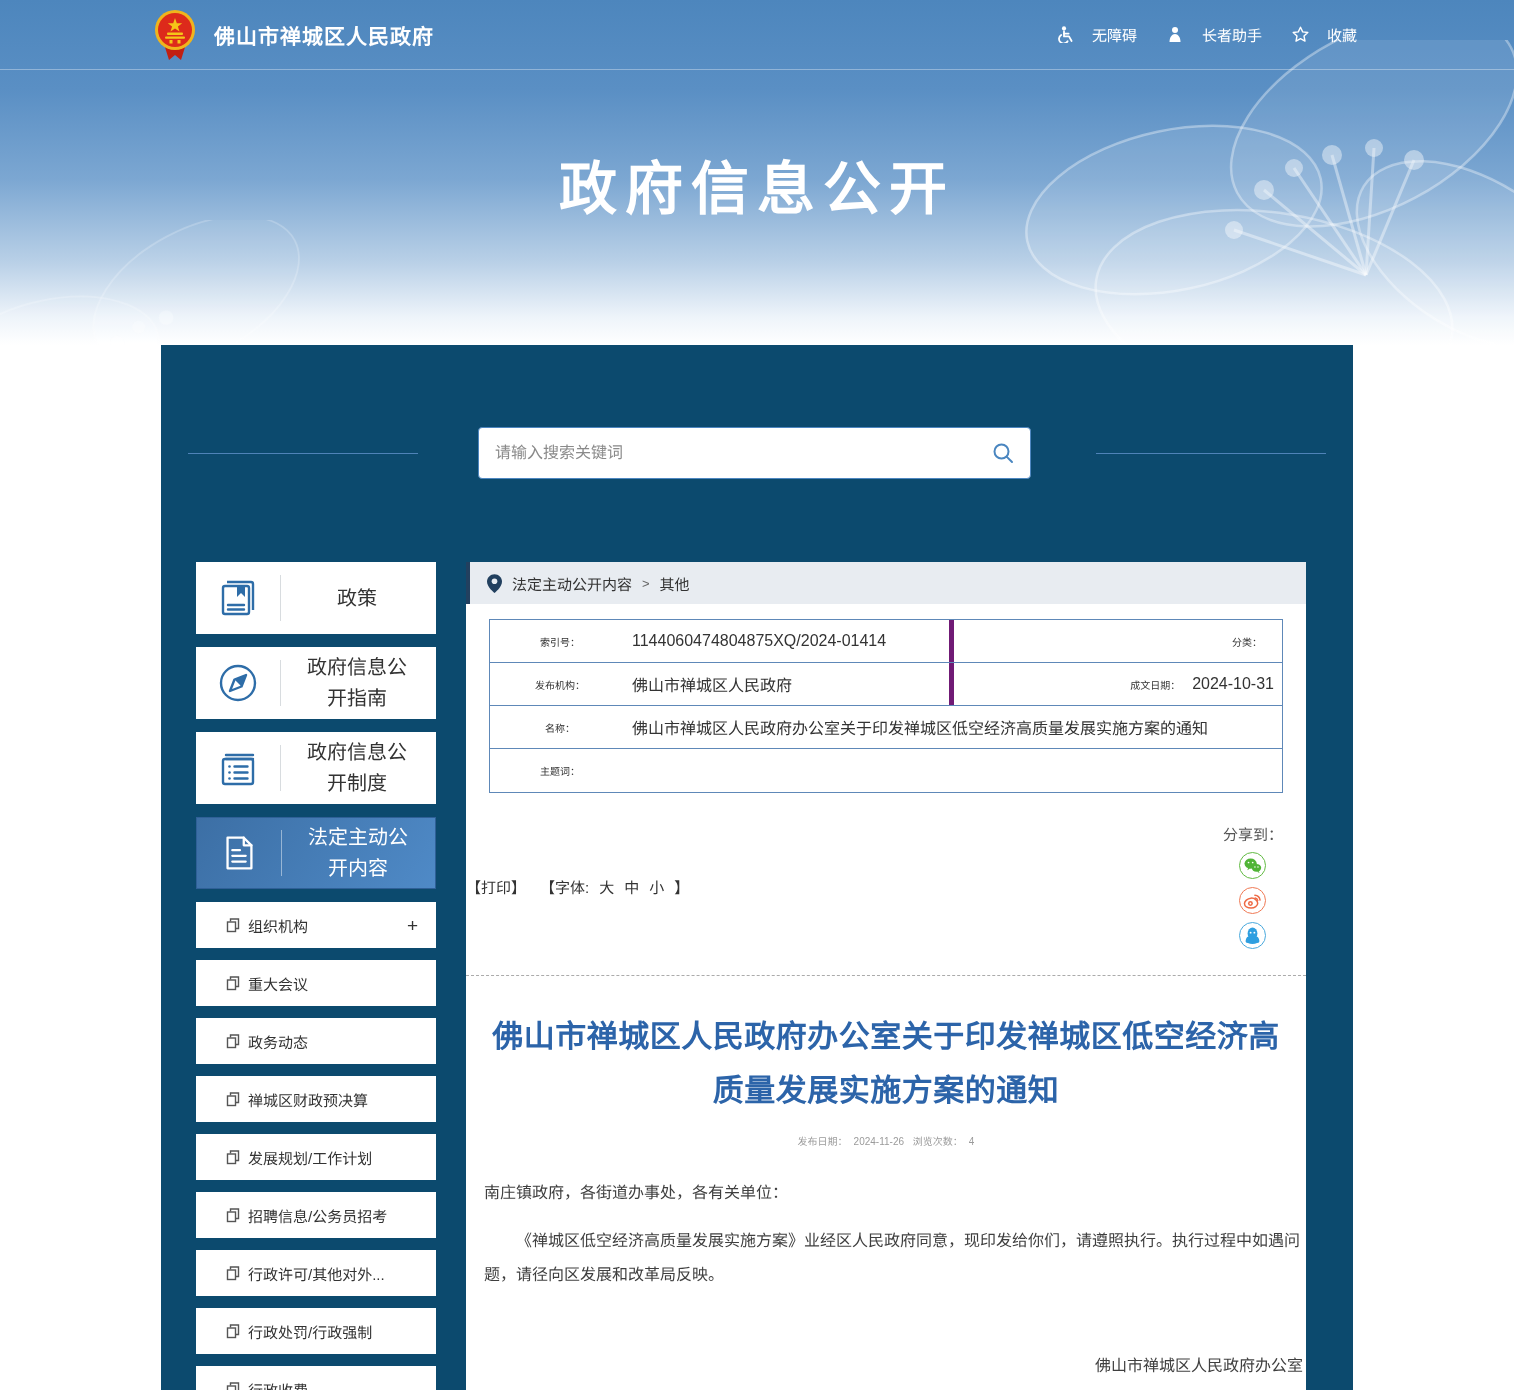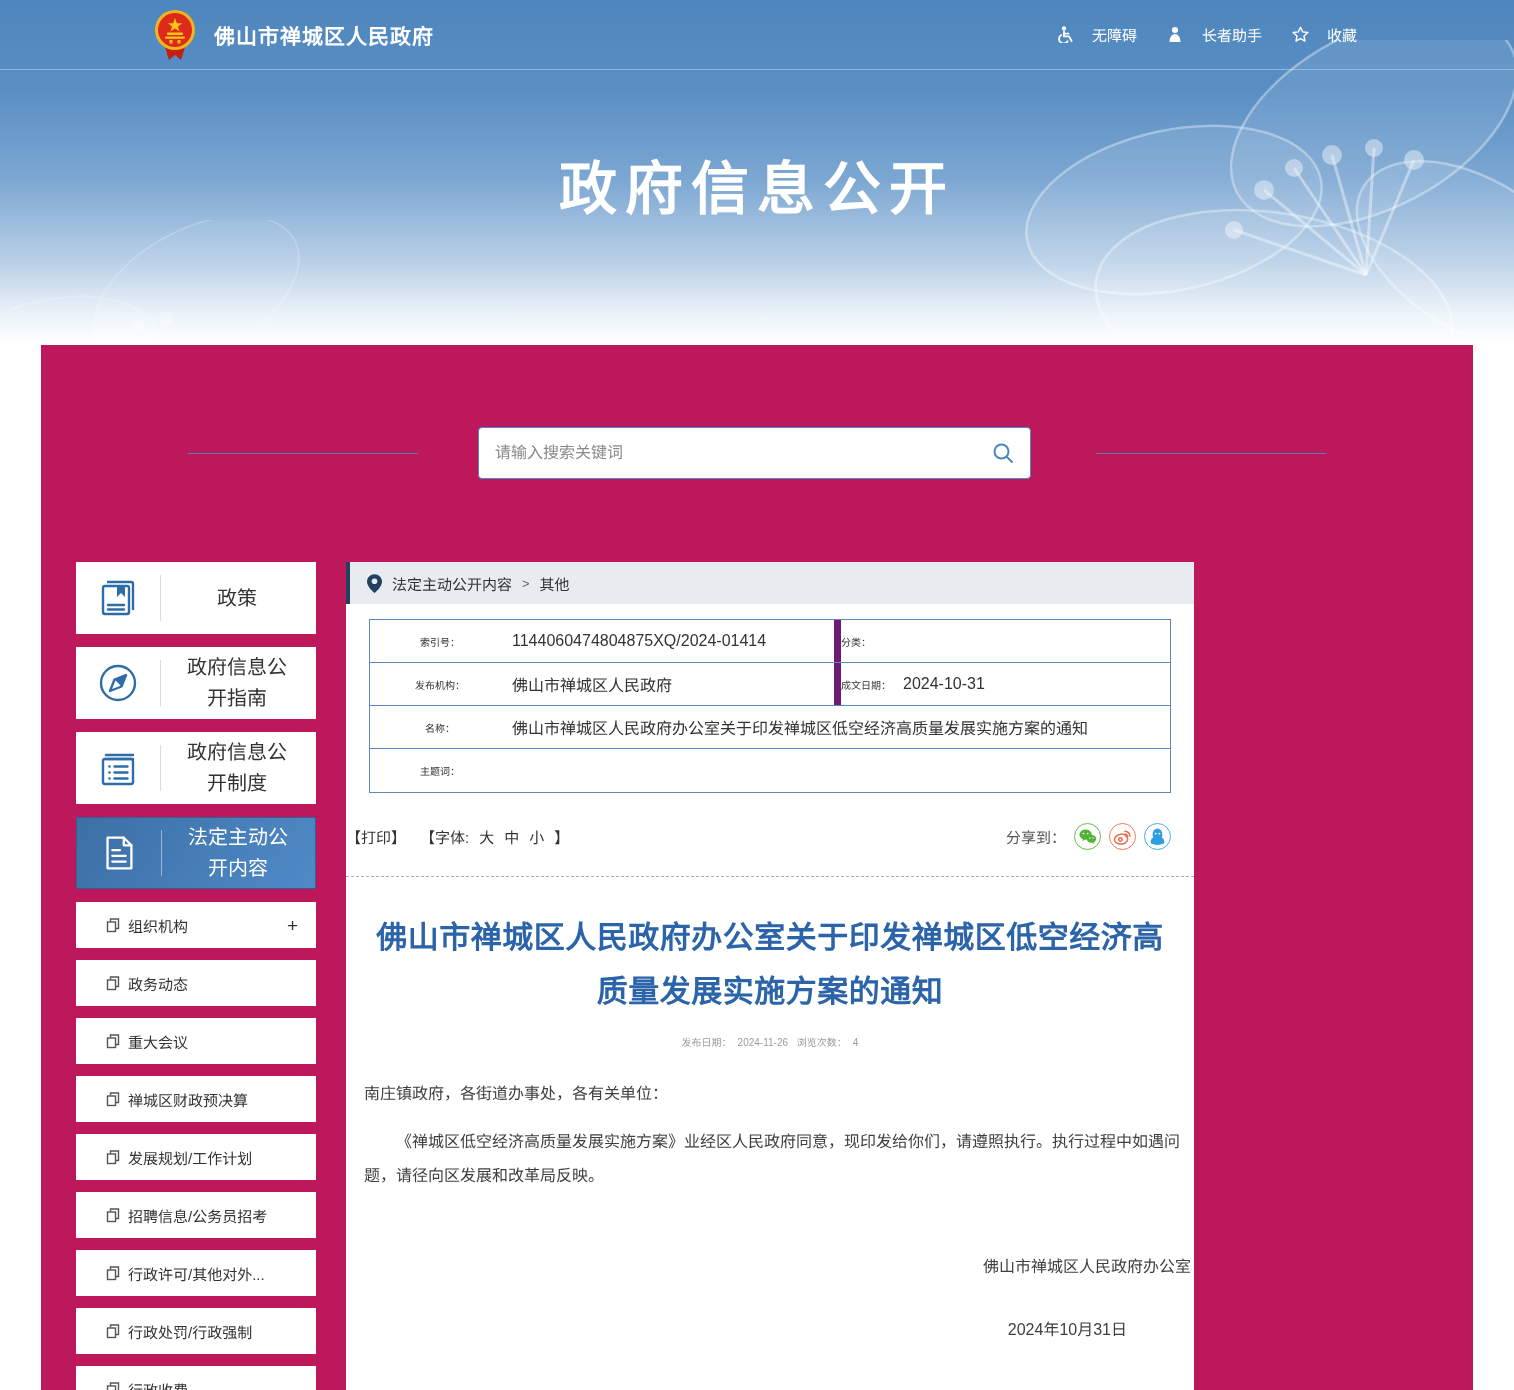--- a/index.html
+++ b/index.html
@@ -19,21 +19,21 @@
   .logo { width:46px; height:52px; margin-right:16px; flex:0 0 auto; }
   .site-title { color:#fff; font-size:21px; font-weight:bold; letter-spacing:1px; }
   .top-links { margin-left:auto; display:flex; align-items:center; gap:30px; }
   .top-link { display:flex; align-items:center; gap:18px; color:#fff; font-size:15px; cursor:pointer; }
   .top-link svg { display:block; }
 
   .banner-title { position:relative; z-index:2; text-align:center; margin-top:72px;
     color:#fff; font-size:58px; font-weight:bold; letter-spacing:8px; }
 
   
-  .main { width:1432px; height:1045px; margin:0 auto; background:#be185d; overflow:hidden; }
+  .main { width:1192px; height:1045px; margin:0 auto; background:#0c4a6e; overflow:hidden; }
 
   .search-row { padding-top:82px; display:flex; align-items:center; justify-content:center; }
   .deco-line { width:230px; height:1px; background:#4f83b8; }
   .deco-line.l { margin-right:60px; }
   .deco-line.r { margin-left:65px; }
   .search-box { width:553px; height:52px; background:#fff; border:1px solid #4d86c0; border-radius:4px;
     display:flex; align-items:center; padding:0 16px; }
   .search-input { flex:1; border:none; outline:none; font-size:16px; color:#333; background:transparent;
     font-family:"Liberation Sans","DejaVu Sans",sans-serif; }
   .search-input::placeholder { color:#8a8a8a; }
@@ -64,33 +64,33 @@
   .breadcrumb::before { content:""; position:absolute; left:0; top:0; bottom:0; width:4px; background:#22405f; }
   .bc-pin { display:flex; margin-right:10px; }
   .bc-link { cursor:pointer; }
   .bc-sep { margin:0 10px; color:#666; font-size:13px; }
 
   .info-table { margin:15px 23px 0 23px; border:1px solid #5e88b8; }
   .tr { display:flex; border-bottom:1px solid #5e88b8; min-height:43px; align-items:stretch; }
   .tr:last-child { border-bottom:none; }
   .half { display:flex; align-items:center; }
   .half.l { width:58%; }
-  .half.r { width:42%; border-left:7px solid #701a75; justify-content:flex-start; }
+  .half.r { width:42%; border-left:5px solid #701a75; justify-content:flex-end; }
   .full { display:flex; align-items:center; width:100%; }
   .td-label { width:140px; text-align:center; font-size:10px; color:#333; padding:9px 2px; flex:0 0 auto; }
   .half.r .td-label { width:auto; min-width:0; padding:9px 0; }
   .td-value { font-size:16px; color:#333; padding:9px 8px 9px 2px; }
   .half.l .td-value, .full .td-value { flex:1; }
   .half.r .td-value { margin-left:10px; }
 
   .toolbar { margin:30px 23px 0 0; display:flex; align-items:center; font-size:15px; color:#333; }
   .tool-left { display:flex; align-items:center; gap:14px; }
   .font-group { display:flex; align-items:center; gap:10px; }
   .tool-btn { cursor:pointer; }
-  .share { margin-left:auto; display:flex; align-items:center; gap:8px; color:#555; font-size:15px; }
+  .share { margin-left:auto; display:flex; align-items:center; gap:8px; color:#555; font-size:15px;flex-direction:column; }
   .share-icon { width:27px; height:27px; border-radius:50%; display:flex; align-items:center; justify-content:center; cursor:pointer; background:#fff; }
   .share-icon.wx { border:1px solid #62bb43; }
   .share-icon.wb { border:1px solid #f07a55; }
   .share-icon.qq { border:1px solid #49a9dd; }
 
   .dashed { margin:26px 0 0 0; border-top:1px dashed #ababab; }
 
   .art-title { margin:34px 18px 0 18px; text-align:center; font-size:31px; line-height:1.75;
     font-weight:bold; color:#2c64a9; letter-spacing:.5px; }
   .art-meta { margin-top:14px; text-align:center; font-size:10px; color:#9b9b9b; }
@@ -270,30 +270,30 @@
           <span>组织机构</span>
           <span class="sub-plus">+</span>
         </div>
         <div class="sub-item">
           <span class="sub-icon">
             <svg width="14" height="15" viewBox="0 0 14 15" fill="none" stroke="#555" stroke-width="1.4">
               <path d="M4.5 3.5 v-2.5 h8 v9.5 h-2.5"></path>
                 <rect x="1.5" y="4" width="8" height="9.5"></rect>
             </svg>
           </span>
+          <span>重大会议</span>
+        </div>
+        <div class="sub-item">
+          <span class="sub-icon">
+            <svg width="14" height="15" viewBox="0 0 14 15" fill="none" stroke="#555" stroke-width="1.4">
+              <path d="M4.5 3.5 v-2.5 h8 v9.5 h-2.5"></path>
+                <rect x="1.5" y="4" width="8" height="9.5"></rect>
+            </svg>
+          </span>
           <span>政务动态</span>
-        </div>
-        <div class="sub-item">
-          <span class="sub-icon">
-            <svg width="14" height="15" viewBox="0 0 14 15" fill="none" stroke="#555" stroke-width="1.4">
-              <path d="M4.5 3.5 v-2.5 h8 v9.5 h-2.5"></path>
-                <rect x="1.5" y="4" width="8" height="9.5"></rect>
-            </svg>
-          </span>
-          <span>重大会议</span>
         </div>
         <div class="sub-item">
           <span class="sub-icon">
             <svg width="14" height="15" viewBox="0 0 14 15" fill="none" stroke="#555" stroke-width="1.4">
               <path d="M4.5 3.5 v-2.5 h8 v9.5 h-2.5"></path>
                 <rect x="1.5" y="4" width="8" height="9.5"></rect>
             </svg>
           </span>
           <span>禅城区财政预决算</span>
         </div>

